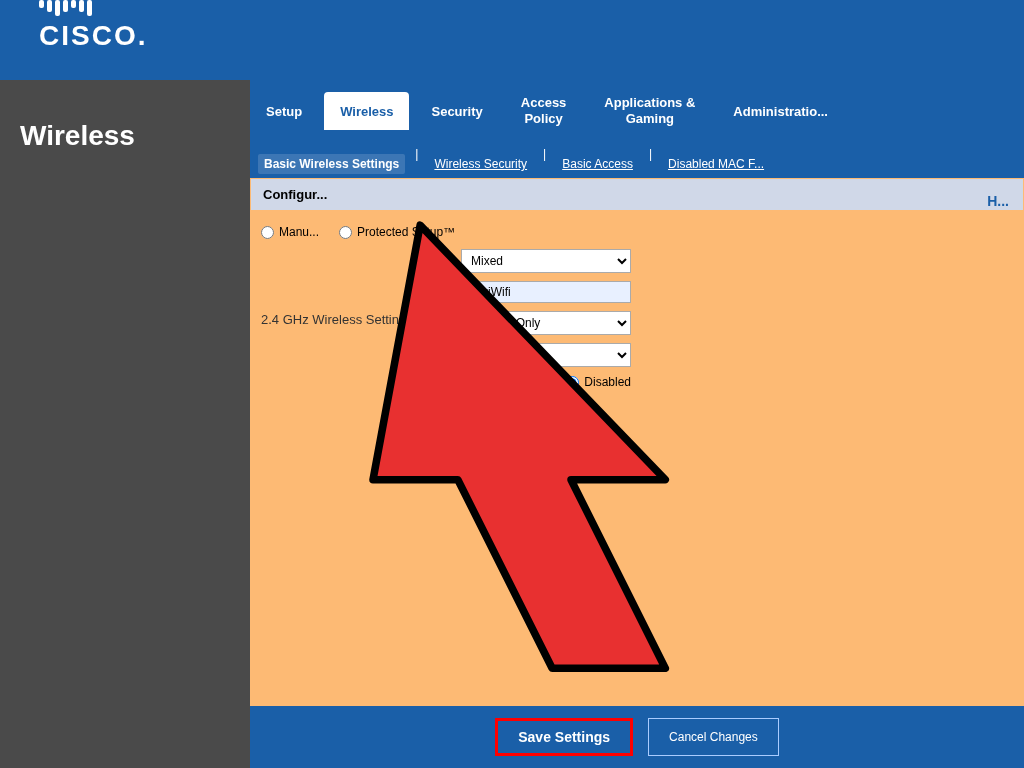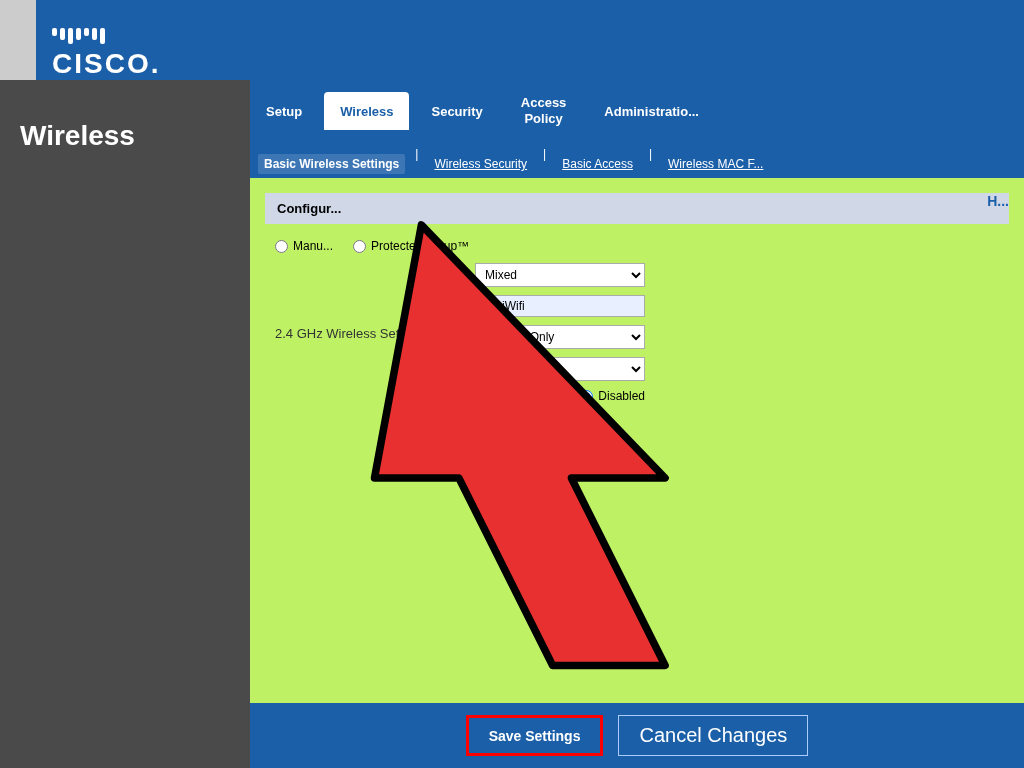--- a/index.html
+++ b/index.html
@@ -3,23 +3,22 @@
   <meta charset="utf-8">
   <style>
     * { margin: 0; padding: 0; box-sizing: border-box; }
     body { width: 1024px; height: 768px; font-family: Arial, sans-serif; font-size: 13px; overflow: hidden; background: #ccc; }
 
     
     .cisco-header {
       background: #1a5fa8;
       height: 80px;
       display: flex;
-      align-items: flex-end;
-      padding-left: 16px;
-      margin-left: 36px;
+      align-items: flex-start;
+      padding-left: 39px;
     }
     .cisco-logo {
       color: white;
       font-size: 28px;
       font-weight: bold;
       letter-spacing: 2px;
     }
     .cisco-logo .bars {
       display: flex;
       gap: 3px;
@@ -118,22 +117,22 @@
       border-radius: 2px;
     }
     .sub-tab-sep {
       color: white;
       font-size: 12px;
     }
 
     
     .page-body {
       flex: 1;
-      background: #bef264;
-      padding: 15px;
+      background: #fdba74;
+      padding: 1px;
       position: relative;
     }
 
     .config-section {
       background: #d0d8e8;
       padding: 8px 12px;
       font-weight: bold;
       margin-bottom: 15px;
       font-size: 13px;
     }
@@ -215,21 +214,21 @@
       font-size: 14px;
       font-weight: bold;
       cursor: pointer;
       outline: none;
     }
     .btn-cancel {
       background: #1a5fa8;
       color: white;
       border: 1px solid #aaccff;
       padding: 8px 20px;
-      font-size: 20px;
+      font-size: 12px;
       cursor: pointer;
     }
 
     
     .arrow-overlay {
       position: absolute;
       top: 0;
       left: 0;
       width: 100%;
       height: 100%;
@@ -263,31 +262,32 @@
   </div>
 
   <div class="content-area">
 
 
     <div class="nav-tabs">
       <div class="nav-tab">Setup</div>
       <div class="nav-tab active">Wireless</div>
       <div class="nav-tab">Security</div>
       <div class="nav-tab" style="text-align:center;line-height:1.2;">Access<br>Policy</div>
+      <div class="nav-tab" style="text-align:center;line-height:1.2;">Applications &amp;<br>Gaming</div>
       <div class="nav-tab">Administratio...</div>
     </div>
 
     <div class="sub-tabs">
       <div class="sub-tab active">Basic Wireless Settings</div>
       <span class="sub-tab-sep">|</span>
       <div class="sub-tab">Wireless Security</div>
       <span class="sub-tab-sep">|</span>
       <div class="sub-tab">Basic Access</div>
       <span class="sub-tab-sep">|</span>
-      <div class="sub-tab">Wireless MAC F...</div>
+      <div class="sub-tab">Disabled MAC F...</div>
     </div>
 
     <div class="page-body">
       <div class="config-section">
         <span>Configur...</span>
       </div>
 
       <div class="radio-row">
         <div class="radio-inline">
           <input type="radio" name="config_mode" style="">

